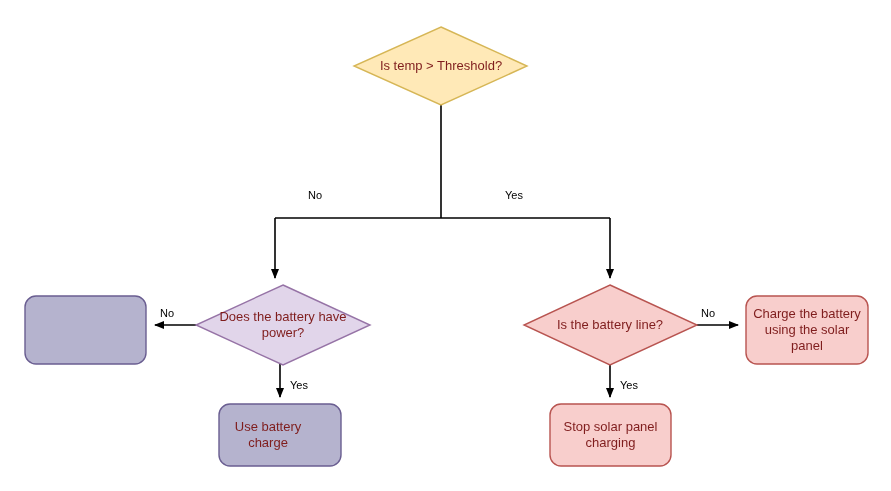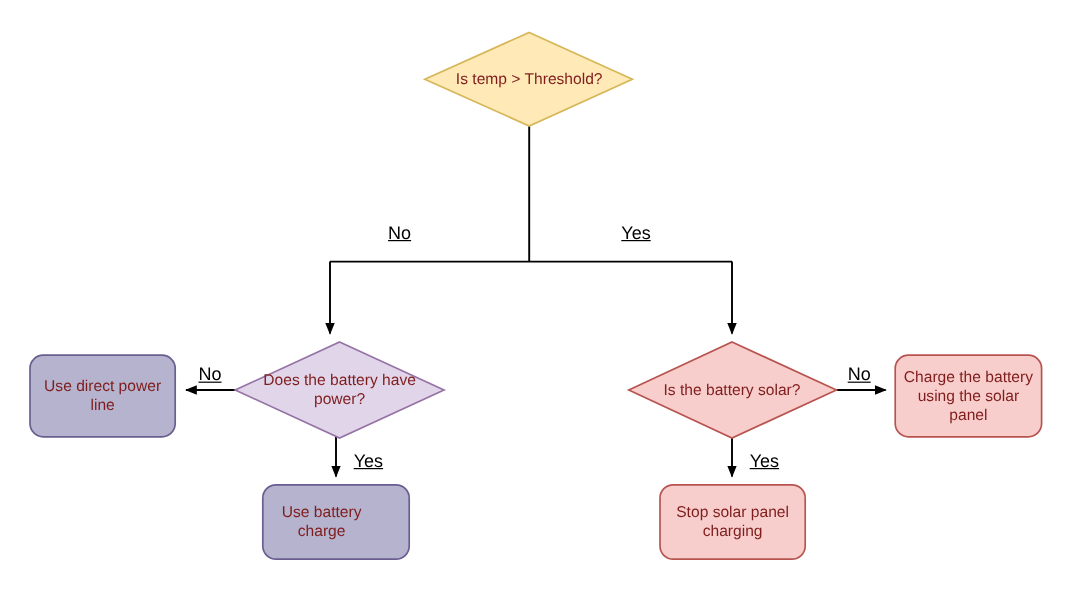--- a/index.html
+++ b/index.html
@@ -37,25 +37,24 @@
     text-align: center;
     color: #7f1d1d;
     font-size: 13px;
     line-height: 16px;
     pointer-events: none;
     white-space: pre-line;
   }
   .edge-label {
     position: absolute;
     color: #000000;
-    font-size: 15px;
+    font-size: 11px;
     line-height: 14px;
-    text-align: center;
+    text-align: left;
     white-space: nowrap;
-    text-decoration: underline;
   }
   .diamond-label { font-size: 13px; }
 </style>
 </head>
 <body>
 
 <div id="flow-root">
 
   <svg class="canvas" viewBox="0 0 891 491" xmlns="http://www.w3.org/2000/svg">
     <defs>
@@ -115,23 +114,22 @@
 
     <g>
       <rect x="550" y="404" width="121" height="62" rx="11" ry="11" fill="#F8CECC" stroke="#B85450" stroke-width="1.4"></rect>
     </g>
   </svg>
 
   <div class="node-label diamond-label" style="left:354px; top:27px; width:174px; height:78px;">Is temp &gt; Threshold?</div>
 
   <div class="node-label diamond-label" style="left:201px; top:285px; width:164px; height:80px;">Does the battery have power?</div>
 
-  <div class="node-label diamond-label" style="left:527px; top:285px; width:166px; height:80px;">Is the battery solar?</div>
+  <div class="node-label diamond-label" style="left:527px; top:285px; width:166px; height:80px;">Is the battery line?</div>
 
-  <div class="node-label" style="left:25px; top:296px; width:121px; height:68px;">Use direct power line</div>
 
   <div class="node-label" style="left:219px; top:404px; width:98px; height:62px;">Use battery charge</div>
 
   <div class="node-label" style="left:553px; top:404px; width:115px; height:62px;">Stop solar panel charging</div>
 
   <div class="node-label" style="left:749px; top:296px; width:116px; height:68px;">Charge the battery using the solar panel</div>
 
   <div class="edge-label" style="left:308px; top:188px; width:50px;">No</div>
 
   <div class="edge-label" style="left:505px; top:188px; width:50px;">Yes</div>

